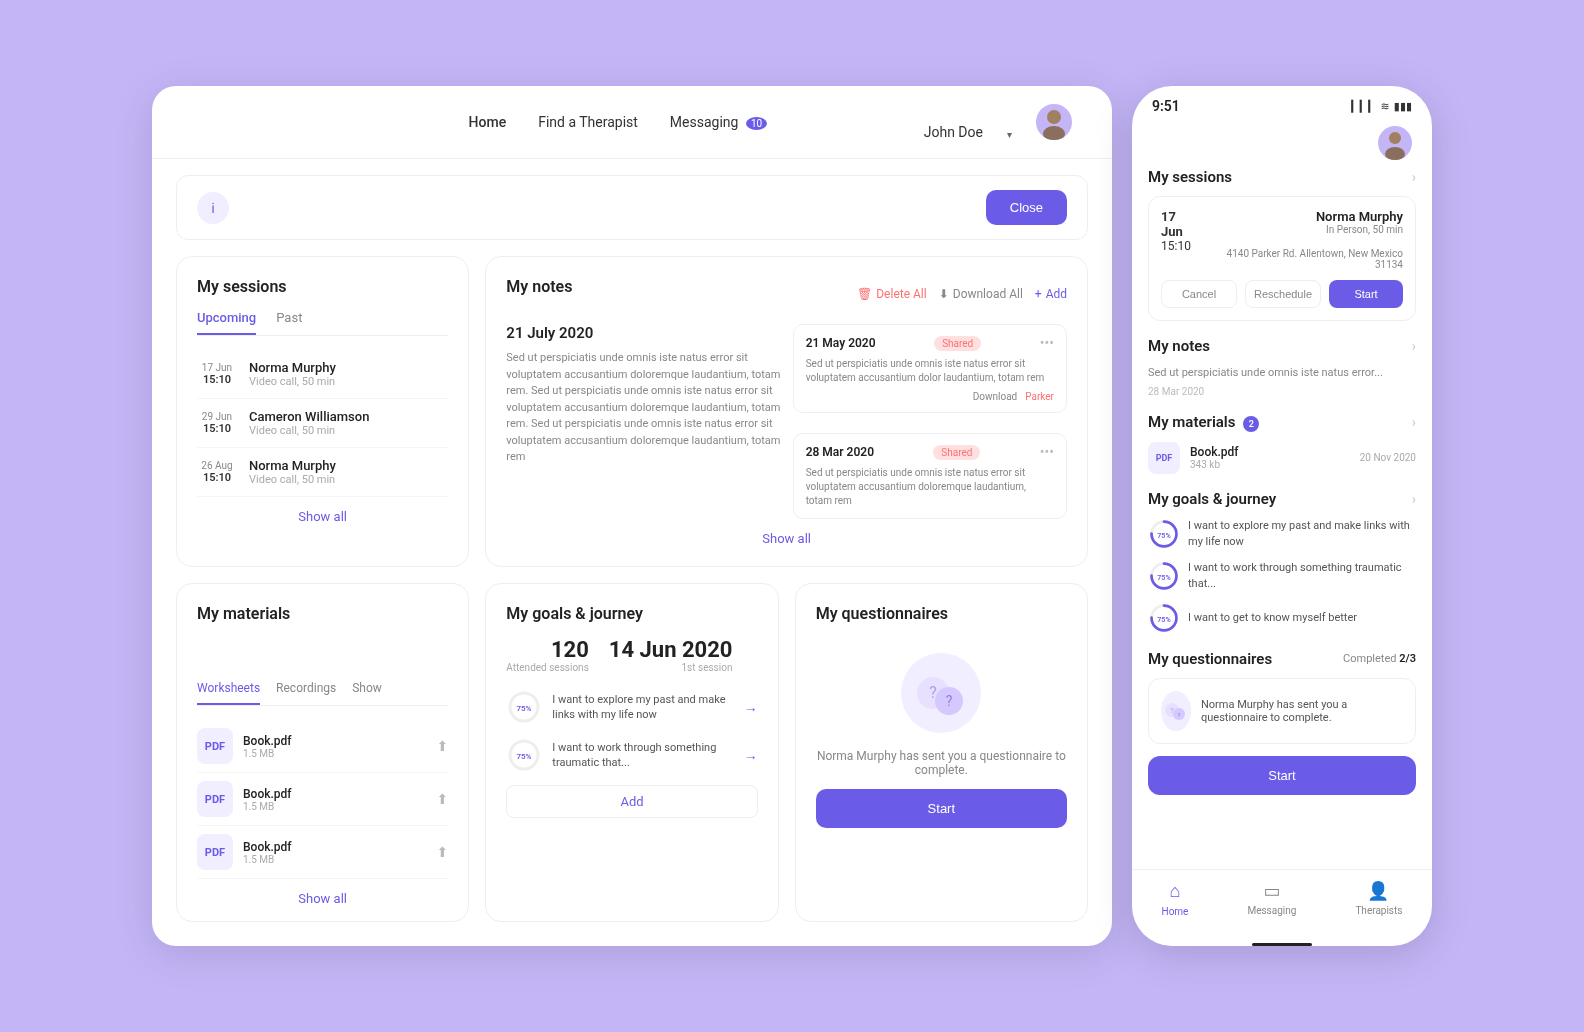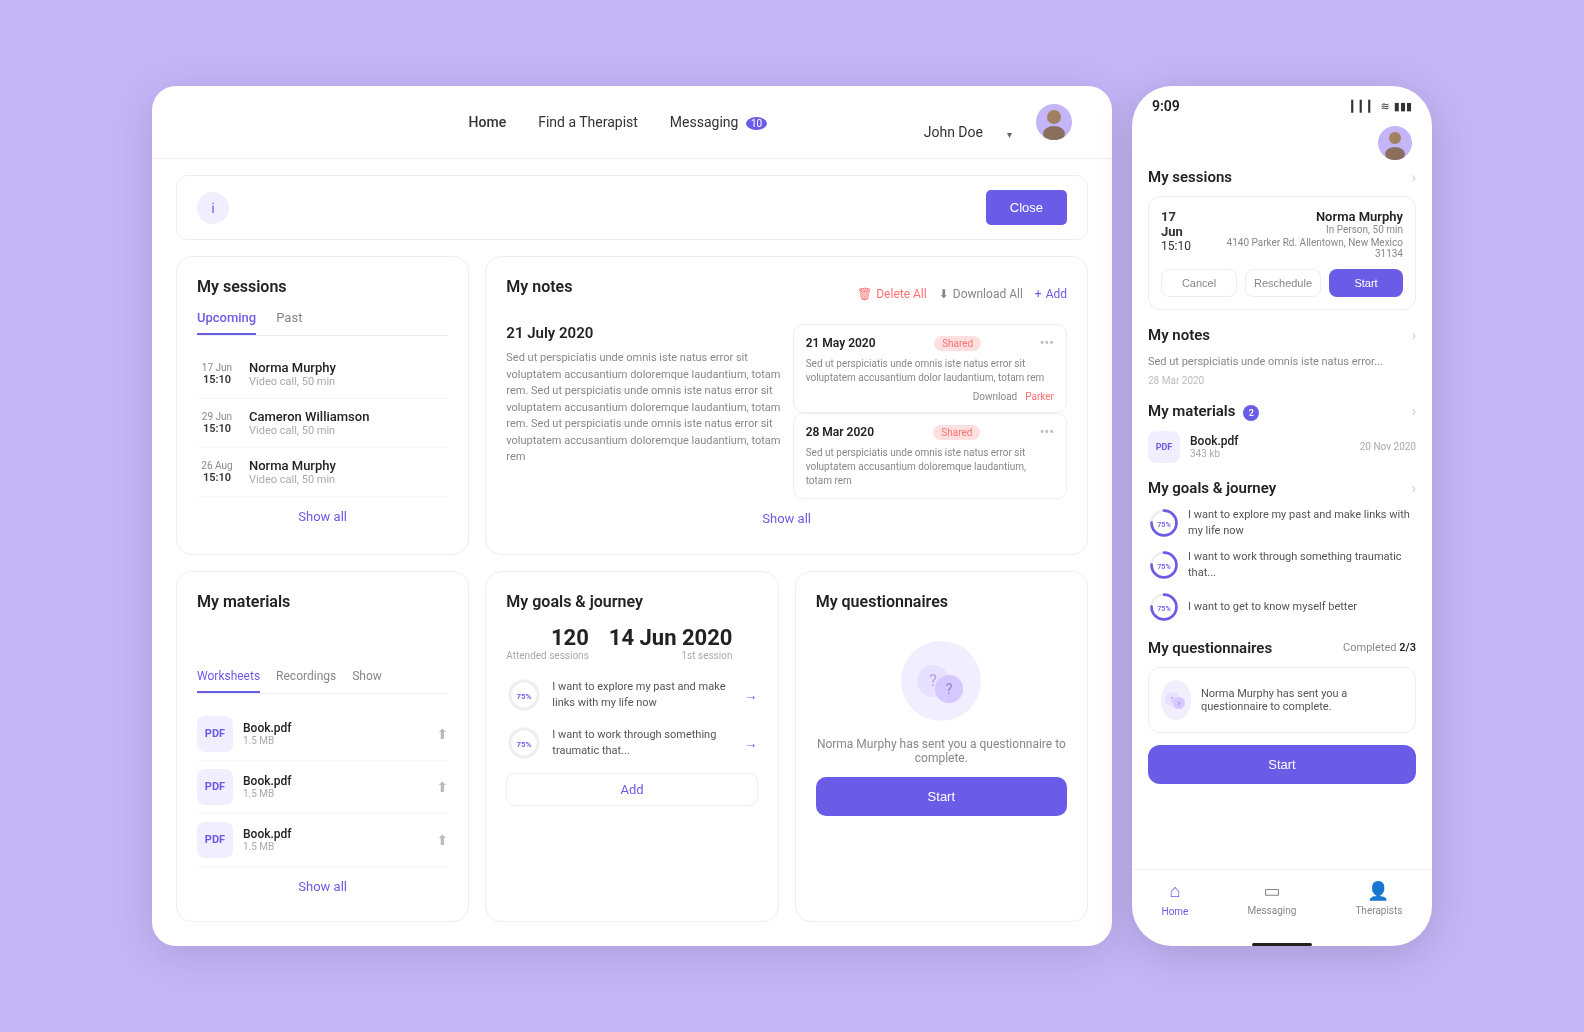--- a/index.html
+++ b/index.html
@@ -107,21 +107,21 @@
       justify-content: center;
       color: #6b5ce7;
       font-size: 14px;
     }
     .notif-title { font-size: 13px; font-weight: 600; color: #222; }
     .notif-text { font-size: 11px; color: #888; margin-top: 2px; }
     .close-btn {
       background: #6b5ce7;
       color: white;
       border: none;
-      border-radius: 5px;
+      border-radius: 10px;
       padding: 10px 24px;
       font-size: 13px;
       cursor: pointer;
     }
 
     
     .main-content {
       flex: 1;
       overflow-y: auto;
       padding: 0 24px 24px;
@@ -220,21 +220,21 @@
     .notes-content {
       display: grid;
       grid-template-columns: 1fr 1fr;
       gap: 12px;
     }
     .note-main {
       background: white;
     }
     .note-date-big { font-size: 15px; font-weight: 600; color: #222; margin-bottom: 8px; }
     .note-text { font-size: 11px; color: #888; line-height: 1.5; }
-    .note-side { display: flex; flex-direction: column; gap: 0; }
+    .note-side { display: flex; flex-direction: column; gap: 20px; }
     .note-card-small {
       border: 1px solid #eee;
       border-radius: 10px;
       padding: 10px 12px;
     }
     .note-card-small .note-header-row {
       display: flex;
       justify-content: space-between;
       align-items: center;
       margin-bottom: 6px;
@@ -455,21 +455,21 @@
     .mobile-session-top {
       display: flex;
       justify-content: space-between;
       margin-bottom: 8px;
     }
     .mobile-date-block { font-size: 12px; color: #333; }
     .mobile-date-day { font-weight: 700; font-size: 13px; }
     .mobile-session-detail { text-align: right; }
     .mobile-session-name { font-size: 13px; font-weight: 600; color: #222; }
     .mobile-session-type { font-size: 10px; color: #888; }
-    .mobile-session-address { font-size: 10px; color: #888; margin-top: 2px; }
+    .mobile-session-address { font-size: 10px; color: #888; margin-top: 13px; }
     .mobile-session-actions {
       display: flex;
       gap: 8px;
       margin-top: 10px;
     }
     .mobile-action-btn {
       flex: 1;
       padding: 7px;
       border-radius: 8px;
       font-size: 11px;
@@ -808,21 +808,21 @@
       <div class="quest-text">Norma Murphy has sent you a questionnaire to complete.</div>
       <button class="start-btn">Start</button>
     </div>
 
   </div>
 </div>
 
 <div class="mobile-panel">
 
   <div class="mobile-status-bar">
-    <span class="status-time">9:09</span>
+    <span class="status-time">9:51</span>
     <div class="status-icons">
       <span class="status-icon">▎▎▎</span>
       <span class="status-icon">≋</span>
       <span class="status-icon">▮▮▮</span>
     </div>
   </div>
 
   <div class="mobile-header">
     <div class="mobile-avatar">
       <svg viewBox="0 0 34 34" xmlns="http://www.w3.org/2000/svg" width="34" height="34">

